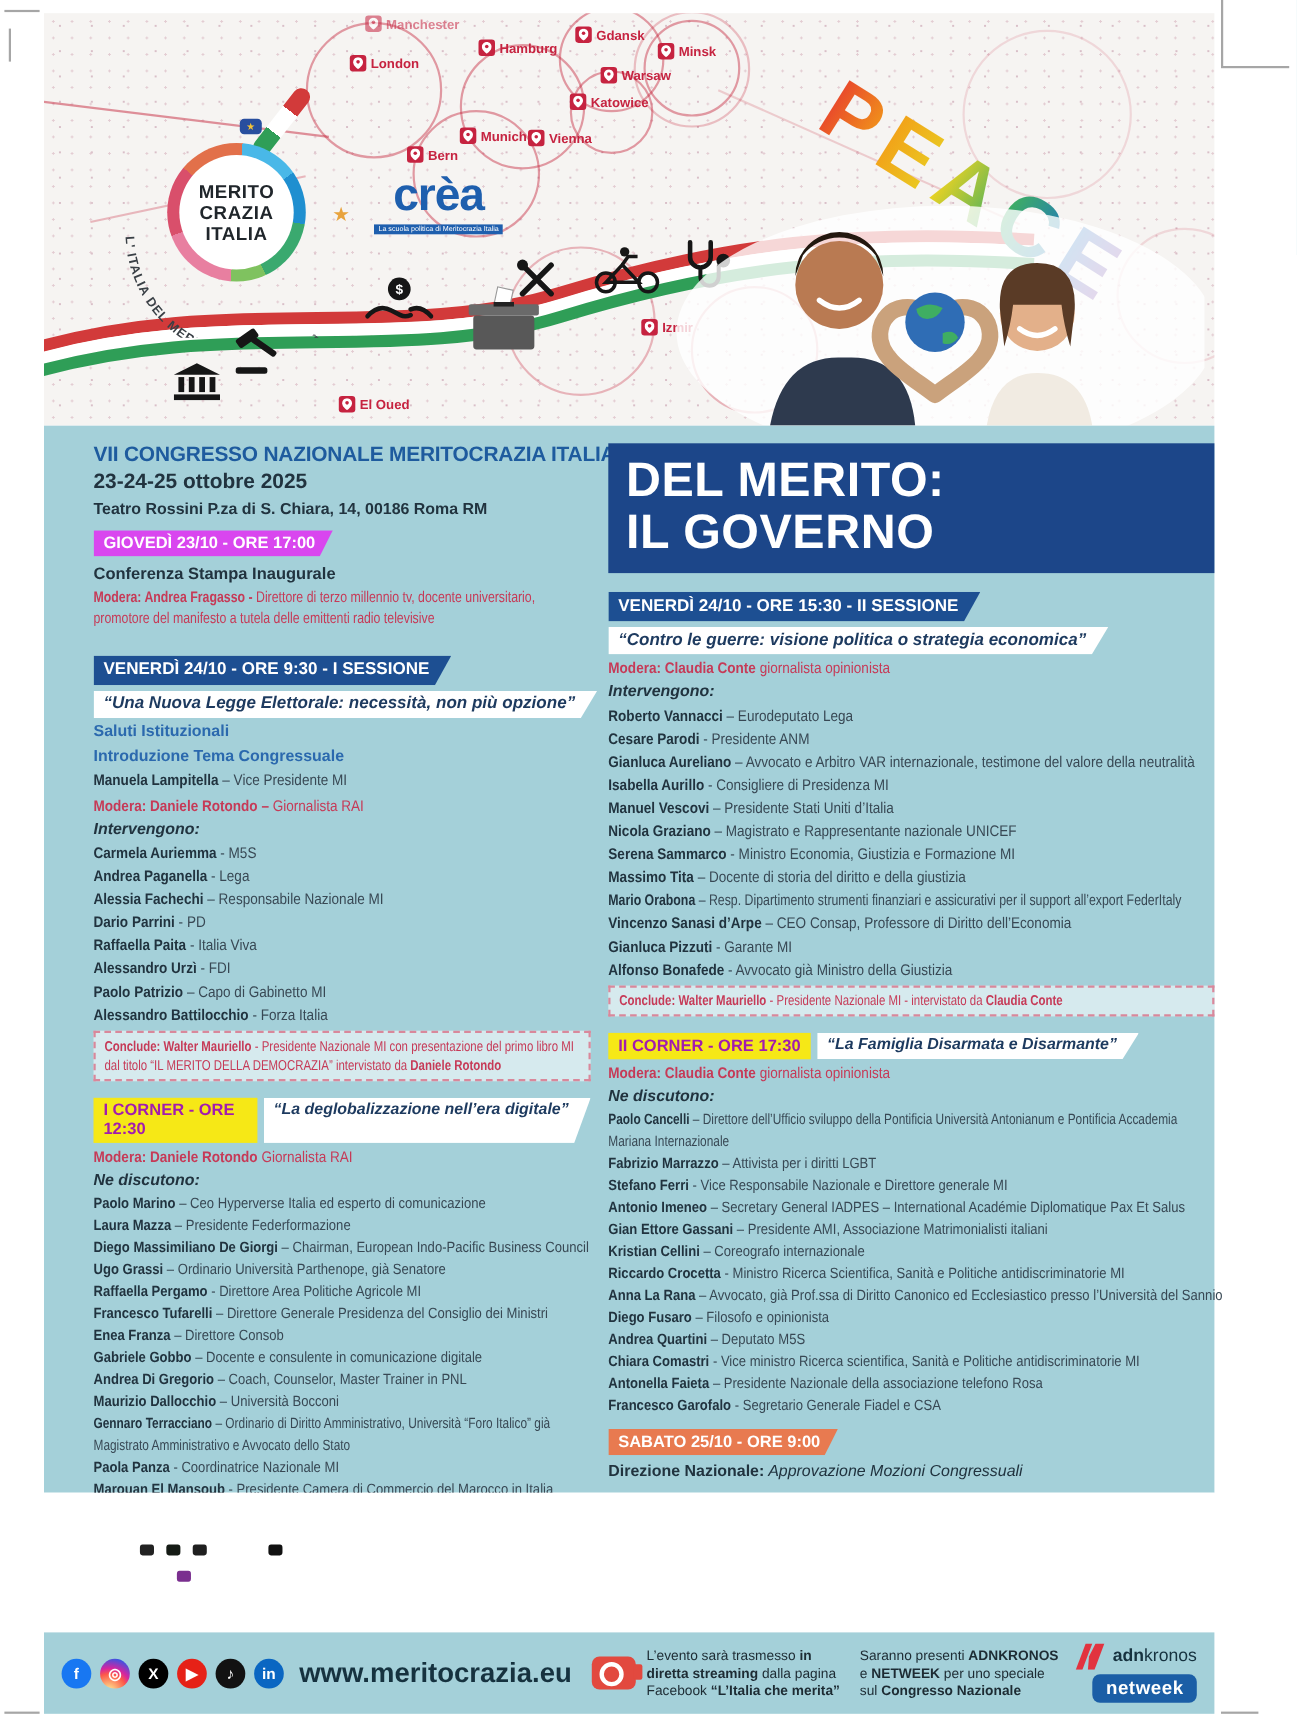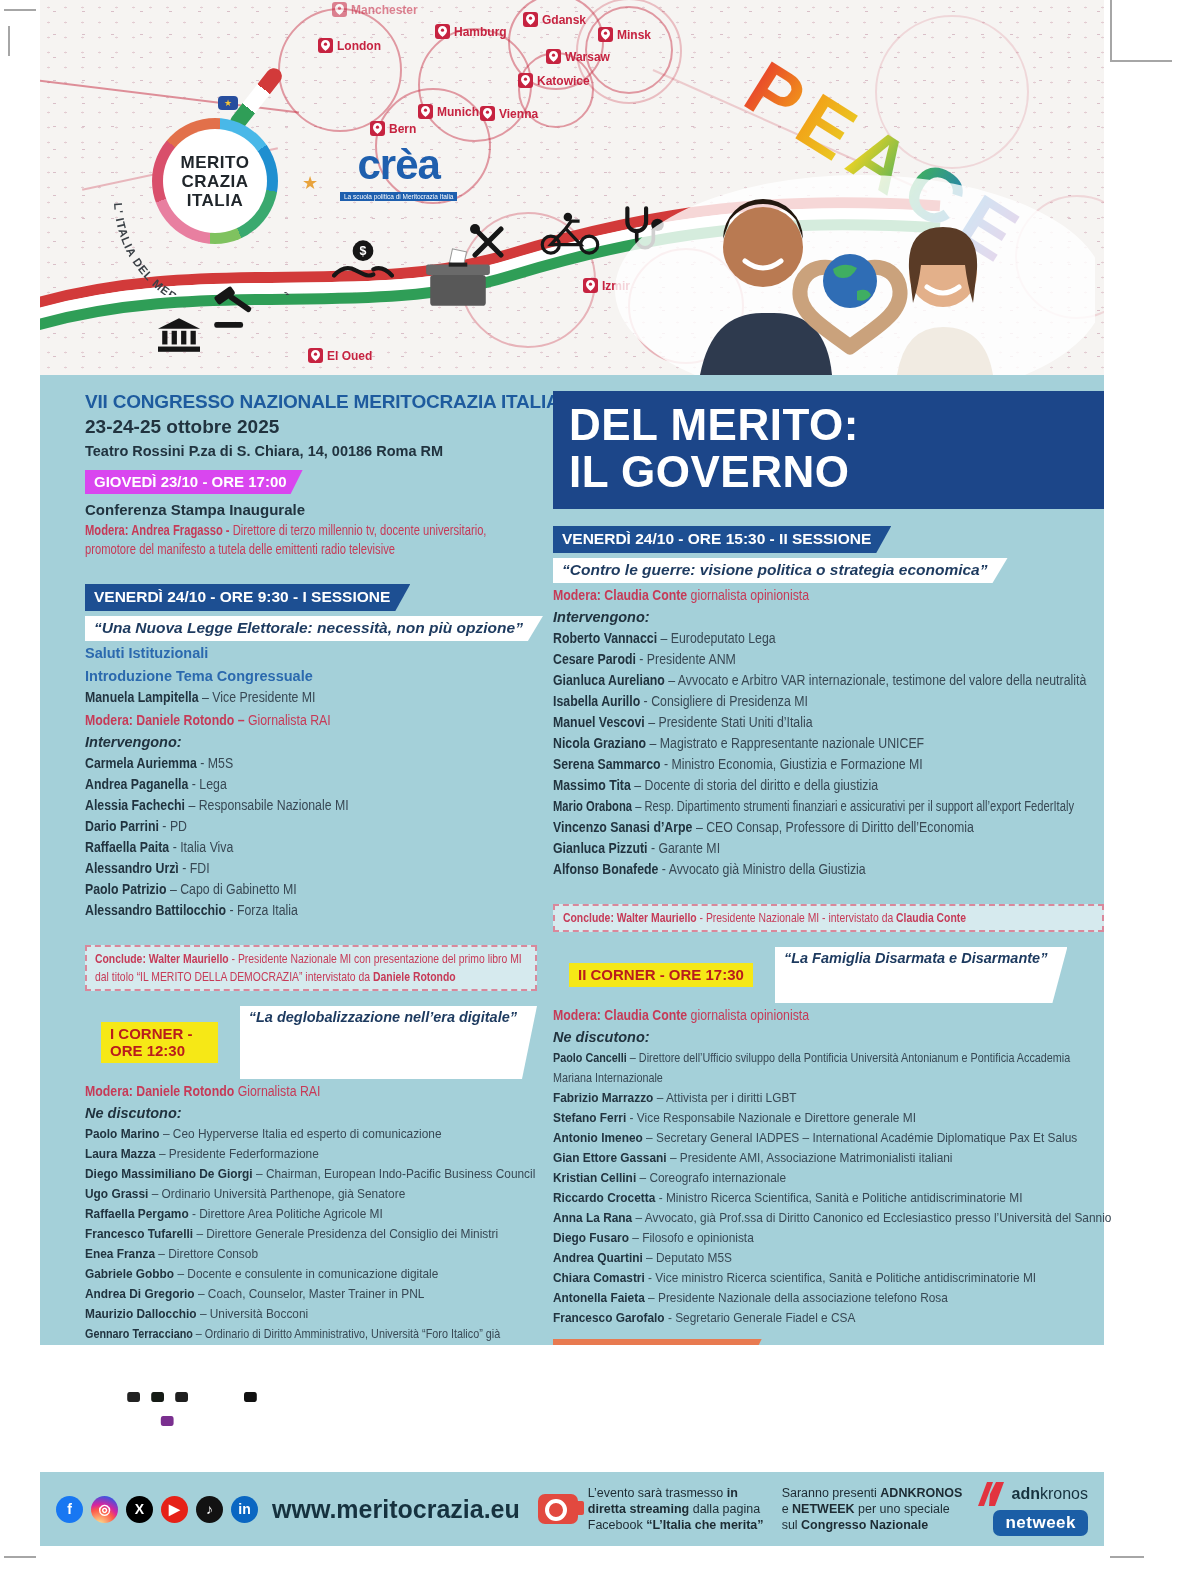--- a/index.html
+++ b/index.html
@@ -1,18 +1,18 @@
 <!DOCTYPE html>
 <html><head>
 <meta charset="utf-8">
 <style>
   html,body{margin:0;padding:0}
   body{width:1179px;height:1574px;position:relative;background:#fff;
        font-family:"Liberation Sans",sans-serif;overflow:hidden}
-  #poster{position:absolute;left:40px;top:0;width:1064px;height:1546px}
+  #poster{position:absolute;left:40px;top:12px;width:1064px;height:1546px}
 
   
   .crop{position:absolute;background:#a6a6a6}
 
   
   #hdr{position:absolute;left:0;top:0;width:1064px;height:375px;overflow:hidden;
        background:#f6f4f2;
        background-image:radial-gradient(#e3ccd2 1px,transparent 1.2px),
                         radial-gradient(#d9bfc8 1px,transparent 1.2px);
        background-size:17px 15px,29px 23px}
@@ -68,21 +68,21 @@
         display:flex;gap:16px;padding:16px 0 0 45px;box-sizing:border-box}
   .colL{width:452px;flex:none}
   .colR{width:551px;flex:none}
   .h1{font-size:19px;font-weight:700;color:#1e5b9e;letter-spacing:-.2px;white-space:nowrap}
   .dates{font-size:19px;font-weight:700;color:#21333f;margin-top:3px}
   .venue{font-size:14.5px;font-weight:700;color:#21333f;margin-top:5px}
   .badge{display:inline-block;font-weight:700;font-size:15px;color:#fff;
          padding:3px 16px 4px 9px;margin-top:11px;
          clip-path:polygon(0 0,100% 0,calc(100% - 12px) 100%,0 100%)}
   .badge.green{background:#d946ef}
-  .badge.yellow{background:#f6e816;color:#b91c1c;clip-path:none;padding:3px 9px 4px;margin:16px}
+  .badge.yellow{background:#f6e816;color:#a21caf;clip-path:none;padding:3px 9px 4px;margin:0}
   .badge.orange{background:#e87a50}
   .evtitle{font-weight:700;font-size:15px;color:#21333f;margin-top:7px}
   .red{color:#c63a57;font-size:14px;line-height:19px;margin:3px 0 0}
   .red b{font-weight:700}
   .cond{white-space:nowrap;display:block;transform:scaleX(.88);transform-origin:0 50%}
   .cond2{display:block;width:125%;transform:scaleX(.8);transform-origin:0 0}
   .banner{background:#1d4f92;color:#fff;font-weight:700;font-size:15.5px;
           padding:4px 20px 5px 9px;margin-top:25px;display:inline-block;white-space:nowrap;
           clip-path:polygon(0 0,100% 0,calc(100% - 15px) 100%,0 100%)}
   .topic{background:#fff;color:#1d3a5f;font-style:italic;font-weight:700;font-size:15.5px;
@@ -91,21 +91,21 @@
   .topic.sm{margin:0 0 0 6px;font-size:14.5px}
   .lbl{font-weight:700;color:#2b69ae;font-size:14.5px;margin-top:2px;line-height:21px}
   .lbl.it{color:#21333f;font-style:italic}
   .line{font-size:14px;line-height:21px;color:#384854;white-space:nowrap;
         transform:scaleX(.88);transform-origin:0 50%}
   .line .nm{color:#21333f;font-weight:700}
   .sm-list .line{font-size:13.5px;line-height:20px}
   .it-desc .ds{font-style:italic}
   .wrap{white-space:normal;width:125%;transform:scaleX(.8);transform-origin:0 0}
   .conclude{border:2px dashed #d9889b;background:rgba(255,255,255,.55);
-            padding:3px 8px;margin:24px 0 2px;color:#c63a57;font-size:13px;line-height:18px}
+            padding:3px 8px;margin:4px 0 2px;color:#c63a57;font-size:13px;line-height:18px}
   .conclude b{font-weight:700}
   .cw{display:block;width:125%;transform:scaleX(.8);transform-origin:0 0}
   .cornerhead{display:flex;align-items:stretch;margin-top:15px}
   .hero{background:#1c4689;color:#fff;font-weight:700;font-size:44px;line-height:47px;
         letter-spacing:.5px;padding:10px 16px 14px}
   .hero2{background:#fff;color:#1d4f92;font-style:italic;font-weight:700;font-size:36px;
          padding:6px 16px 10px}
   .colR .banner{margin-top:17px}
   .sab{margin-top:7px;font-size:14.5px;color:#21333f}
   .sab b{font-weight:700}

